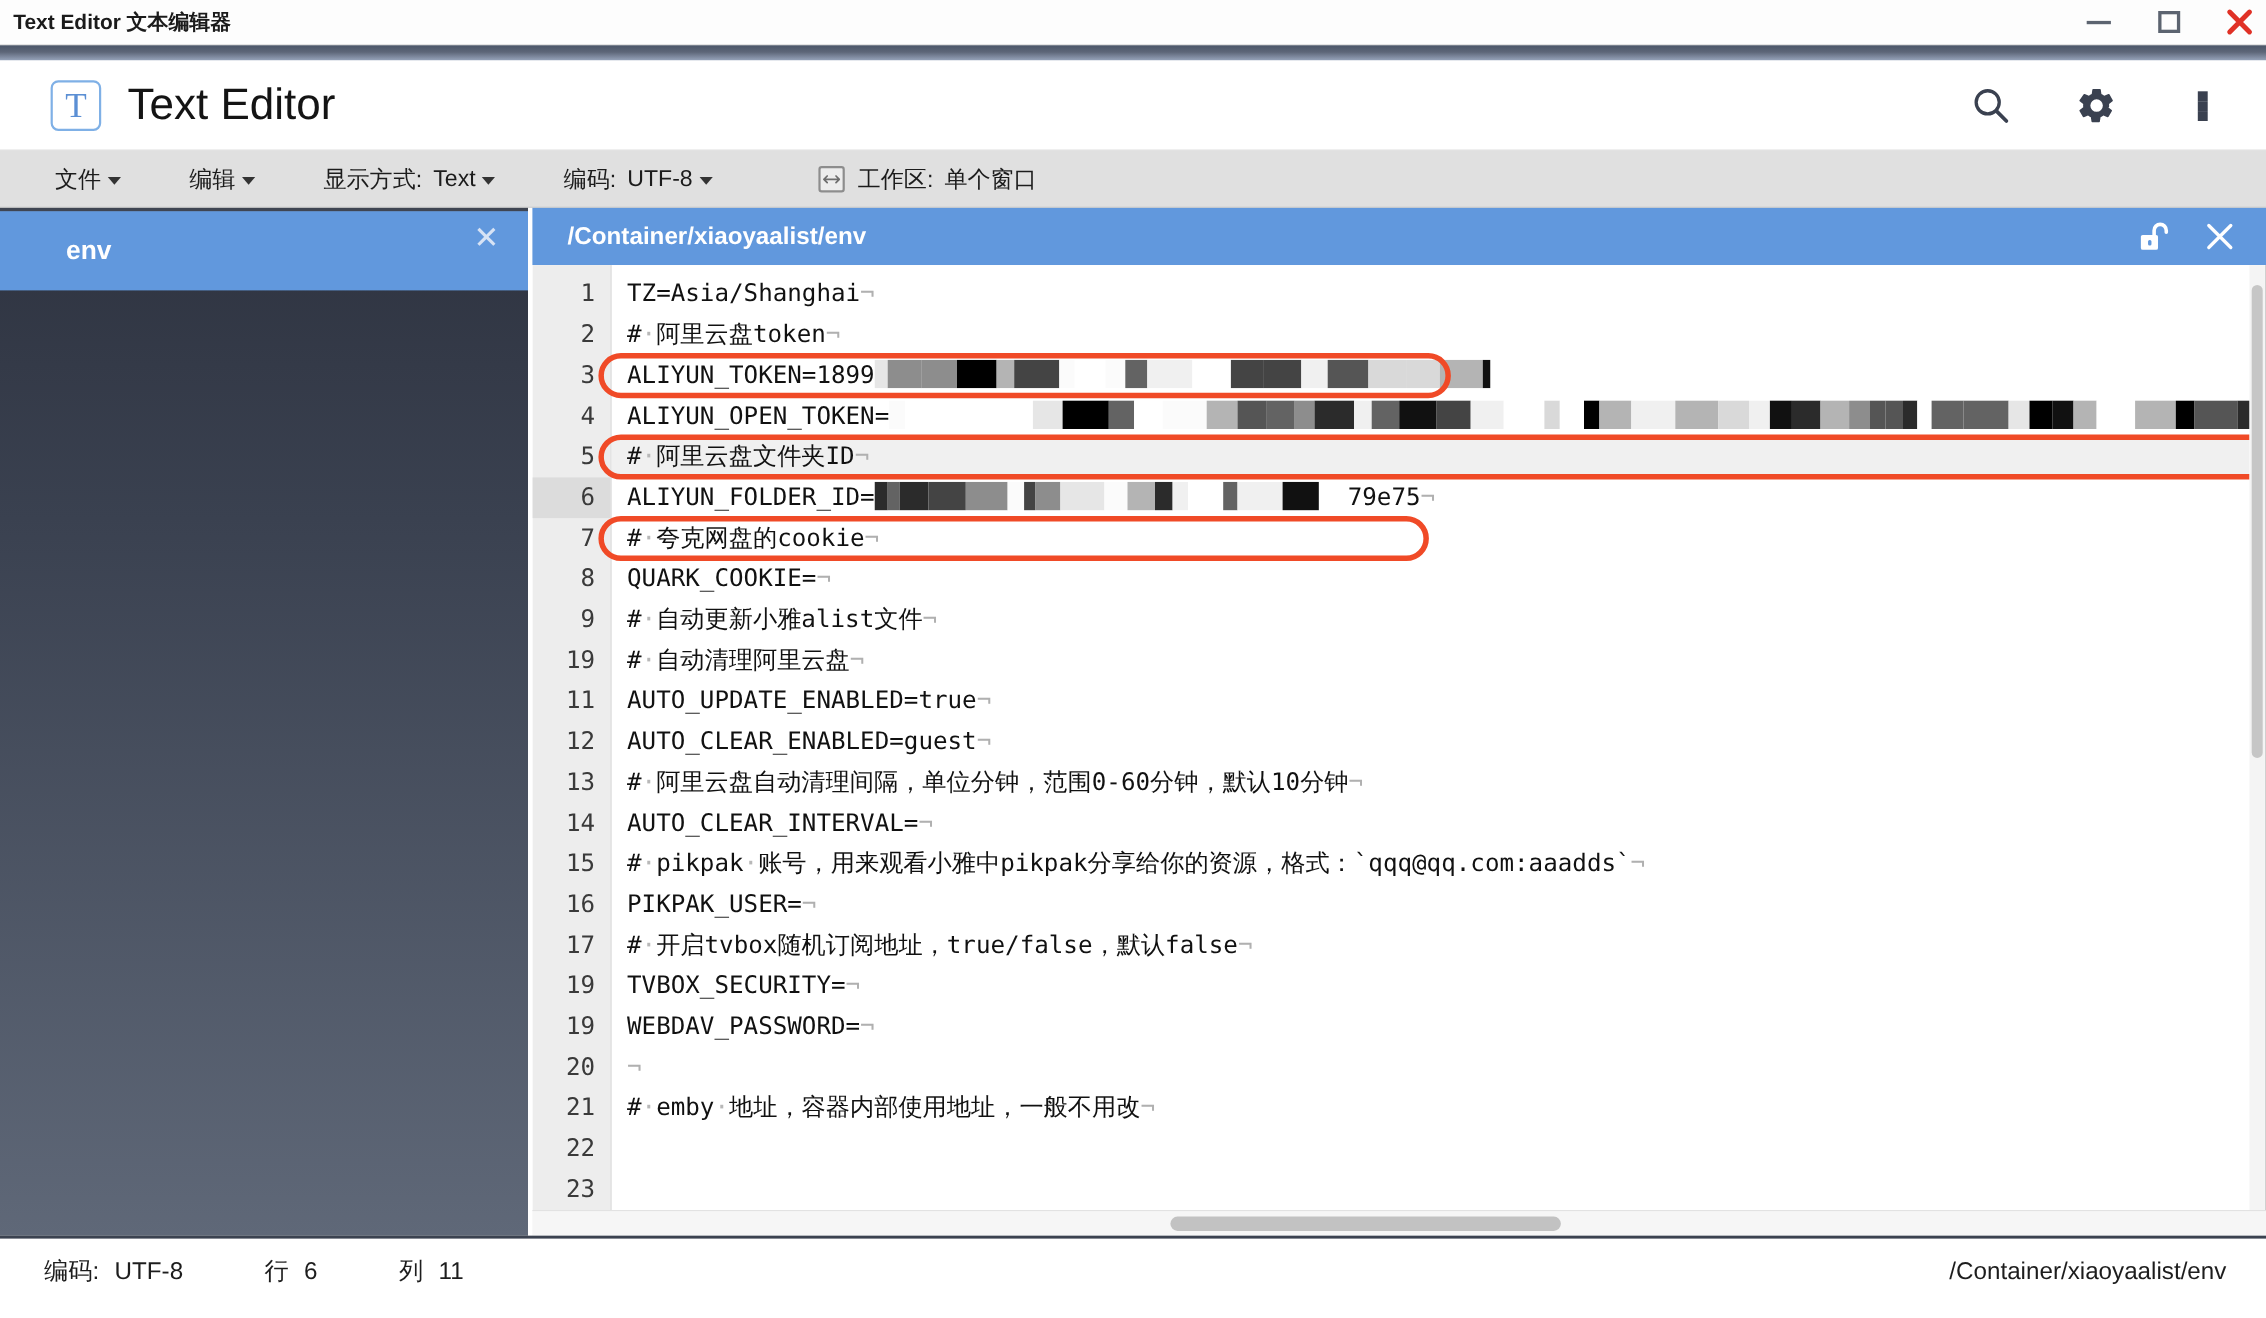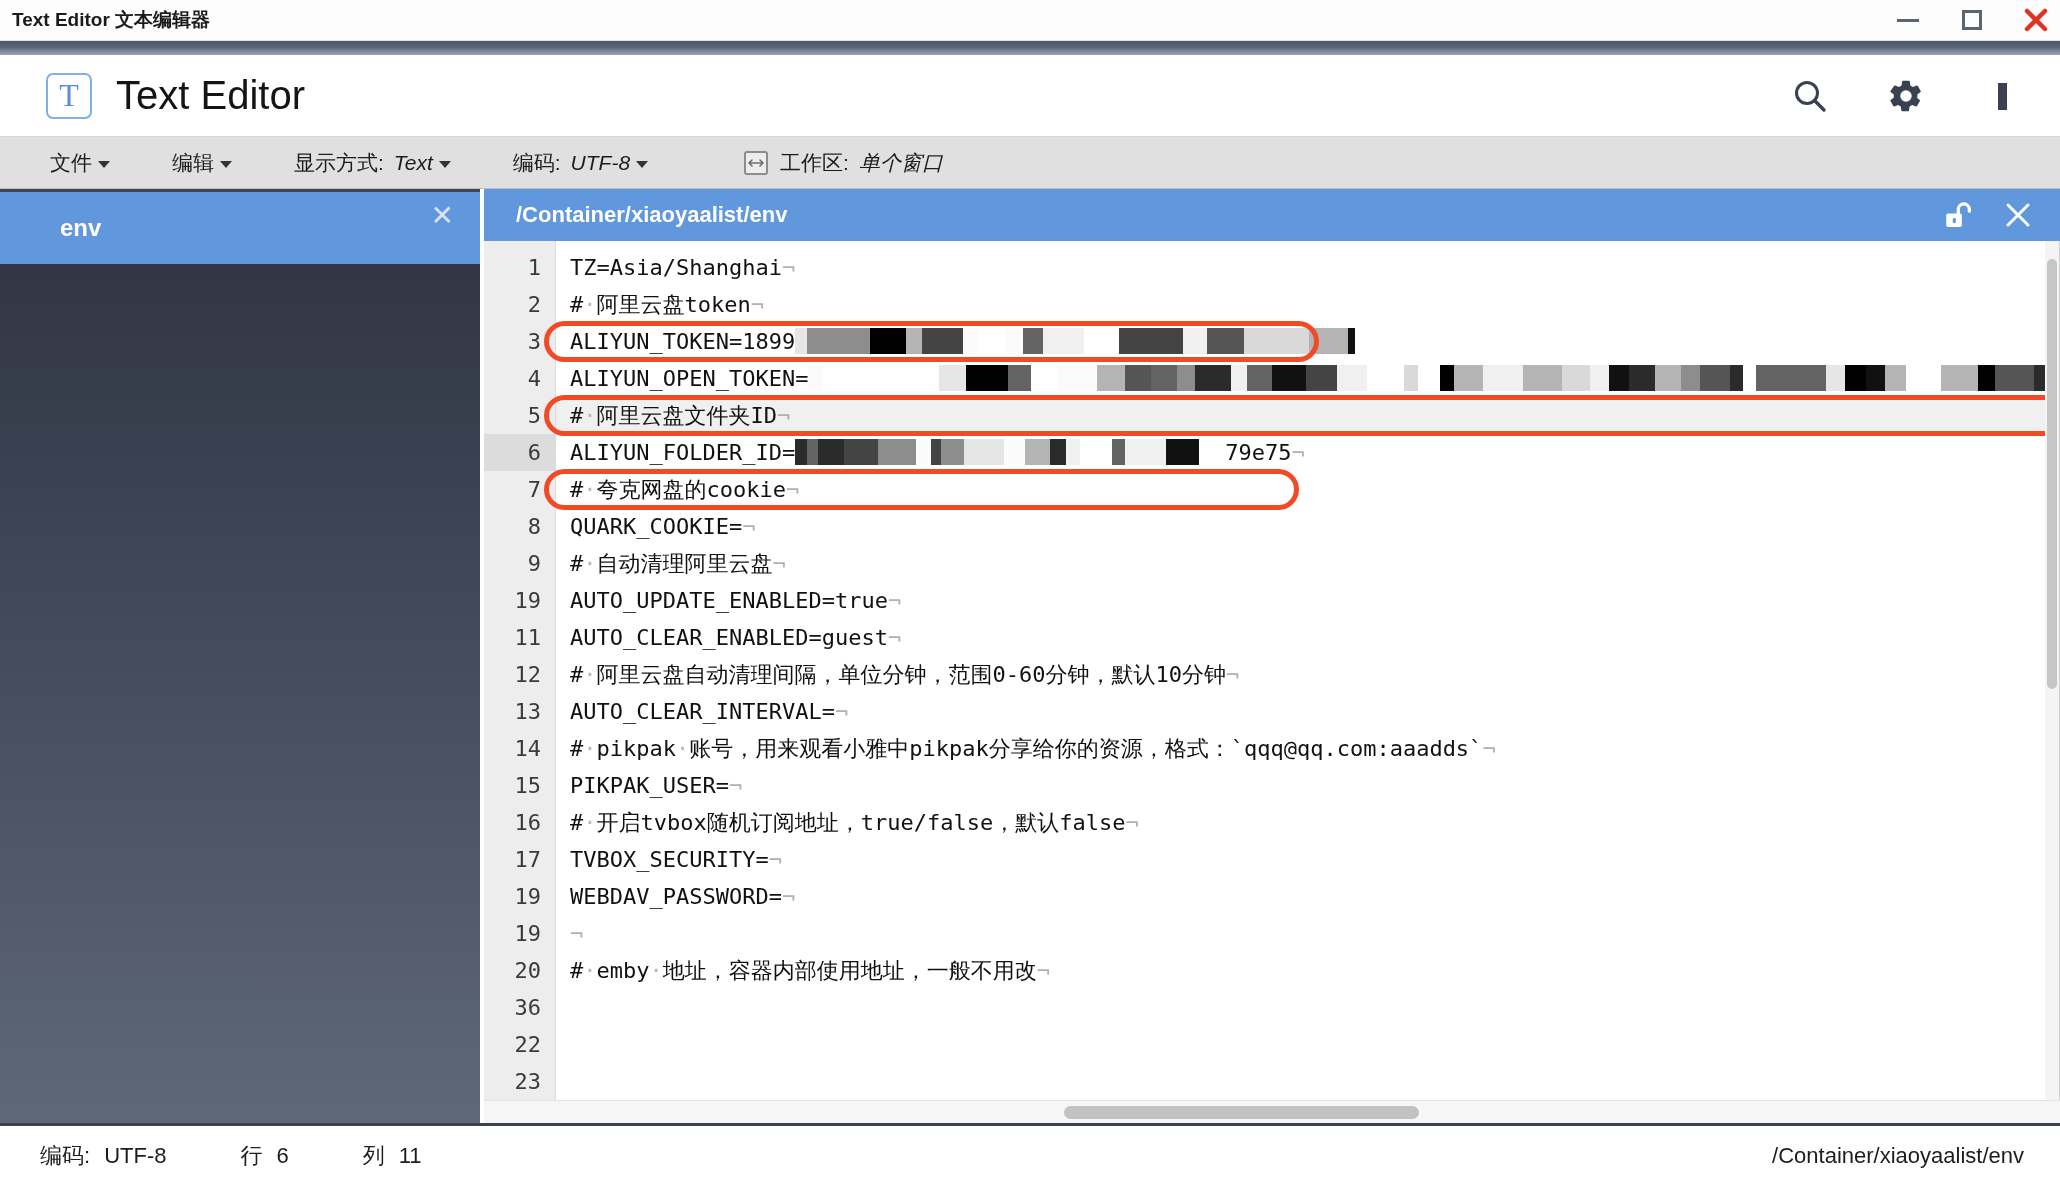--- a/index.html
+++ b/index.html
@@ -115,21 +115,21 @@
   .menu-item.nomargin { margin-right: 0; }
   .caret {
     width: 0; height: 0;
     border-left: 6px solid transparent;
     border-right: 6px solid transparent;
     border-top: 7px solid #333;
     margin-left: 6px;
     margin-top: 4px;
   }
   .menu-label { margin-right: 10px; }
-  .menu-value { white-space: nowrap; font-style: italic; }
+  .menu-value { white-space: nowrap; }
   #ws-group { display:flex; align-items:center; margin-left: 34px; }
   #ws-icon {
     width: 24px; height: 24px;
     border: 2px solid #8d8d8d;
     border-radius: 3px;
     box-sizing: border-box;
     display:flex; align-items:center; justify-content:center;
     margin-right: 12px;
     background: #ededed;
   }
@@ -456,33 +456,34 @@
             <div class="ln">11</div>
             <div class="ln">12</div>
             <div class="ln">13</div>
             <div class="ln">14</div>
             <div class="ln">15</div>
             <div class="ln">16</div>
             <div class="ln">17</div>
             <div class="ln">19</div>
             <div class="ln">19</div>
             <div class="ln">20</div>
-            <div class="ln">36</div>
+            <div class="ln">21</div>
             <div class="ln">22</div>
             <div class="ln">23</div>
           </div>
         <div id="code-lines">
             <div class="cl"><span>TZ=Asia/Shanghai</span><span class="pilcrow">¬</span></div>
             <div class="cl"><span>#<span class="dot">·</span>阿里云盘token</span><span class="pilcrow">¬</span></div>
             <div class="cl"><span>ALIYUN_TOKEN=1899</span><span class="redact" style="width: 560px;"><i style="width: 12px; background: rgb(230, 230, 230);"></i><i style="width: 31px; background: rgb(141, 141, 141);"></i><i style="width: 32px; background: rgb(141, 141, 141);"></i><i style="width: 36px; background: rgb(0, 0, 0);"></i><i style="width: 16px; background: rgb(180, 180, 180);"></i><i style="width: 41px; background: rgb(68, 68, 68);"></i><i style="width: 14px; background: rgb(251, 251, 251);"></i><i style="width: 28px; background: rgb(255, 255, 255);"></i><i style="width: 18px; background: rgb(251, 251, 251);"></i><i style="width: 20px; background: rgb(99, 99, 99);"></i><i style="width: 41px; background: rgb(240, 240, 240);"></i><i style="width: 35px; background: rgb(255, 255, 255);"></i><i style="width: 30px; background: rgb(68, 68, 68);"></i><i style="width: 34px; background: rgb(68, 68, 68);"></i><i style="width: 24px; background: rgb(240, 240, 240);"></i><i style="width: 37px; background: rgb(85, 85, 85);"></i><i style="width: 35px; background: rgb(217, 217, 217);"></i><i style="width: 30px; background: rgb(217, 217, 217);"></i><i style="width: 39px; background: rgb(180, 180, 180);"></i><i style="width: 7px; background: rgb(17, 17, 17);"></i></span></div>
             <div class="cl"><span>ALIYUN_OPEN_TOKEN=</span><span class="redact" style="width: 1270px;"><i style="width: 15px; background: rgb(251, 251, 251);"></i><i style="width: 40px; background: rgb(255, 255, 255);"></i><i style="width: 43px; background: rgb(255, 255, 255);"></i><i style="width: 16px; background: rgb(255, 255, 255);"></i><i style="width: 17px; background: rgb(255, 255, 255);"></i><i style="width: 27px; background: rgb(230, 230, 230);"></i><i style="width: 42px; background: rgb(0, 0, 0);"></i><i style="width: 23px; background: rgb(99, 99, 99);"></i><i style="width: 26px; background: rgb(255, 255, 255);"></i><i style="width: 40px; background: rgb(251, 251, 251);"></i><i style="width: 28px; background: rgb(180, 180, 180);"></i><i style="width: 26px; background: rgb(85, 85, 85);"></i><i style="width: 26px; background: rgb(99, 99, 99);"></i><i style="width: 18px; background: rgb(141, 141, 141);"></i><i style="width: 36px; background: rgb(43, 43, 43);"></i><i style="width: 16px; background: rgb(240, 240, 240);"></i><i style="width: 25px; background: rgb(99, 99, 99);"></i><i style="width: 34px; background: rgb(17, 17, 17);"></i><i style="width: 31px; background: rgb(68, 68, 68);"></i><i style="width: 30px; background: rgb(240, 240, 240);"></i><i style="width: 37px; background: rgb(255, 255, 255);"></i><i style="width: 14px; background: rgb(217, 217, 217);"></i><i style="width: 22px; background: rgb(255, 255, 255);"></i><i style="width: 14px; background: rgb(0, 0, 0);"></i><i style="width: 29px; background: rgb(180, 180, 180);"></i><i style="width: 40px; background: rgb(240, 240, 240);"></i><i style="width: 39px; background: rgb(180, 180, 180);"></i><i style="width: 28px; background: rgb(217, 217, 217);"></i><i style="width: 19px; background: rgb(240, 240, 240);"></i><i style="width: 20px; background: rgb(17, 17, 17);"></i><i style="width: 26px; background: rgb(43, 43, 43);"></i><i style="width: 26px; background: rgb(180, 180, 180);"></i><i style="width: 19px; background: rgb(141, 141, 141);"></i><i style="width: 14px; background: rgb(85, 85, 85);"></i><i style="width: 16px; background: rgb(85, 85, 85);"></i><i style="width: 13px; background: rgb(43, 43, 43);"></i><i style="width: 13px; background: rgb(255, 255, 255);"></i><i style="width: 29px; background: rgb(99, 99, 99);"></i><i style="width: 41px; background: rgb(99, 99, 99);"></i><i style="width: 19px; background: rgb(230, 230, 230);"></i><i style="width: 21px; background: rgb(0, 0, 0);"></i><i style="width: 19px; background: rgb(17, 17, 17);"></i><i style="width: 21px; background: rgb(180, 180, 180);"></i><i style="width: 35px; background: rgb(255, 255, 255);"></i><i style="width: 37px; background: rgb(180, 180, 180);"></i><i style="width: 17px; background: rgb(0, 0, 0);"></i><i style="width: 39px; background: rgb(85, 85, 85);"></i><i style="width: 14px; background: rgb(43, 43, 43);"></i></span></div>
             <div class="cl active"><span>#<span class="dot">·</span>阿里云盘文件夹ID</span><span class="pilcrow">¬</span></div>
             <div class="cl"><span>ALIYUN_FOLDER_ID=</span><span class="redact" style="width: 430px;"><i style="width: 12px; background: rgb(43, 43, 43);"></i><i style="width: 11px; background: rgb(99, 99, 99);"></i><i style="width: 26px; background: rgb(43, 43, 43);"></i><i style="width: 34px; background: rgb(68, 68, 68);"></i><i style="width: 38px; background: rgb(141, 141, 141);"></i><i style="width: 15px; background: rgb(251, 251, 251);"></i><i style="width: 10px; background: rgb(68, 68, 68);"></i><i style="width: 23px; background: rgb(141, 141, 141);"></i><i style="width: 40px; background: rgb(230, 230, 230);"></i><i style="width: 21px; background: rgb(251, 251, 251);"></i><i style="width: 25px; background: rgb(180, 180, 180);"></i><i style="width: 16px; background: rgb(43, 43, 43);"></i><i style="width: 14px; background: rgb(240, 240, 240);"></i><i style="width: 32px; background: rgb(255, 255, 255);"></i><i style="width: 13px; background: rgb(99, 99, 99);"></i><i style="width: 41px; background: rgb(240, 240, 240);"></i><i style="width: 33px; background: rgb(17, 17, 17);"></i><i style="width: 26px; background: rgb(255, 255, 255);"></i></span><span>79e75</span><span class="pilcrow">¬</span></div>
             <div class="cl"><span>#<span class="dot">·</span>夸克网盘的cookie</span><span class="pilcrow">¬</span></div>
             <div class="cl"><span>QUARK_COOKIE=</span><span class="pilcrow">¬</span></div>
+            <div class="cl"><span>#<span class="dot">·</span>自动更新小雅alist文件</span><span class="pilcrow">¬</span></div>
             <div class="cl"><span>#<span class="dot">·</span>自动清理阿里云盘</span><span class="pilcrow">¬</span></div>
             <div class="cl"><span>AUTO_UPDATE_ENABLED=true</span><span class="pilcrow">¬</span></div>
             <div class="cl"><span>AUTO_CLEAR_ENABLED=guest</span><span class="pilcrow">¬</span></div>
             <div class="cl"><span>#<span class="dot">·</span>阿里云盘自动清理间隔，单位分钟，范围0-60分钟，默认10分钟</span><span class="pilcrow">¬</span></div>
             <div class="cl"><span>AUTO_CLEAR_INTERVAL=</span><span class="pilcrow">¬</span></div>
             <div class="cl"><span>#<span class="dot">·</span>pikpak<span class="dot">·</span>账号，用来观看小雅中pikpak分享给你的资源，格式：`qqq@qq.com:aaadds`</span><span class="pilcrow">¬</span></div>
             <div class="cl"><span>PIKPAK_USER=</span><span class="pilcrow">¬</span></div>
             <div class="cl"><span>#<span class="dot">·</span>开启tvbox随机订阅地址，true/false，默认false</span><span class="pilcrow">¬</span></div>
             <div class="cl"><span>TVBOX_SECURITY=</span><span class="pilcrow">¬</span></div>
             <div class="cl"><span>WEBDAV_PASSWORD=</span><span class="pilcrow">¬</span></div>

